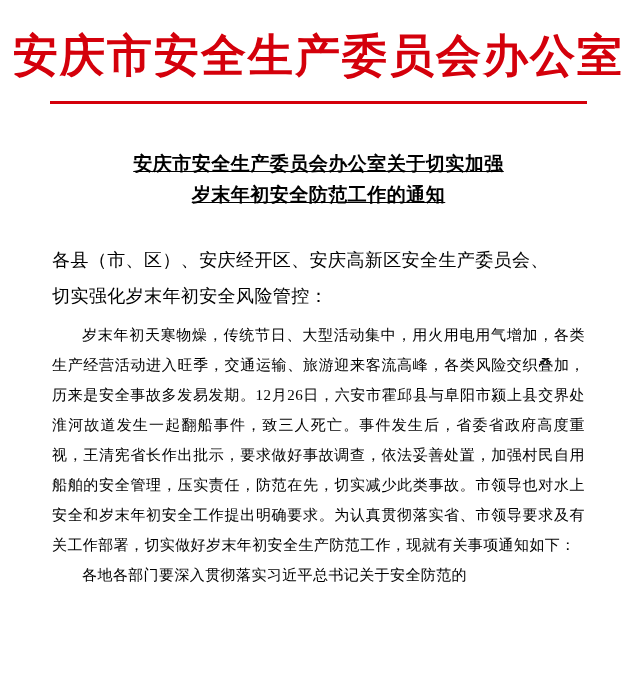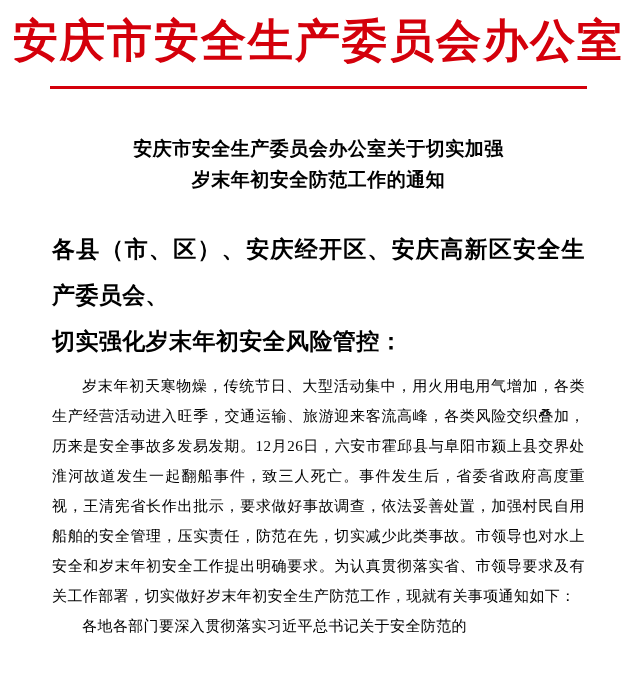--- a/index.html
+++ b/index.html
@@ -16,21 +16,21 @@
   }
   .page {
     position: relative;
     width: 637px;
     height: 695px;
     background: #ffffff;
     box-sizing: border-box;
   }
   .masthead {
     width: 100%;
-    padding-top: 16px;
+    padding-top: 31px;
     text-align: center;
   }
   .masthead-title {
     font-family: "Liberation Serif", "DejaVu Serif", serif;
     font-weight: bold;
     font-size: 45px;
     letter-spacing: 2px;
     color: #d4000b;
     line-height: 1.15;
     white-space: nowrap;
@@ -47,28 +47,28 @@
   .doc-title {
     text-align: center;
     font-weight: bold;
     font-size: 19px;
     line-height: 1.65;
     letter-spacing: 0.5px;
     color: #000;
   }
   .doc-title-line {
     display: block;
+    text-decoration: underline;
   }
   .recipients {
     margin-top: 32px;
-    font-size: 23px;
+    font-size: 18px;
     line-height: 2.0;
     letter-spacing: 0.4px;
     text-align: justify;
-    font-weight: bold;
   }
   .recipients-line {
     display: block;
   }
   .para {
     font-size: 15px;
     line-height: 2.0;
     letter-spacing: 0.4px;
     text-align: justify;
     text-indent: 2em;

